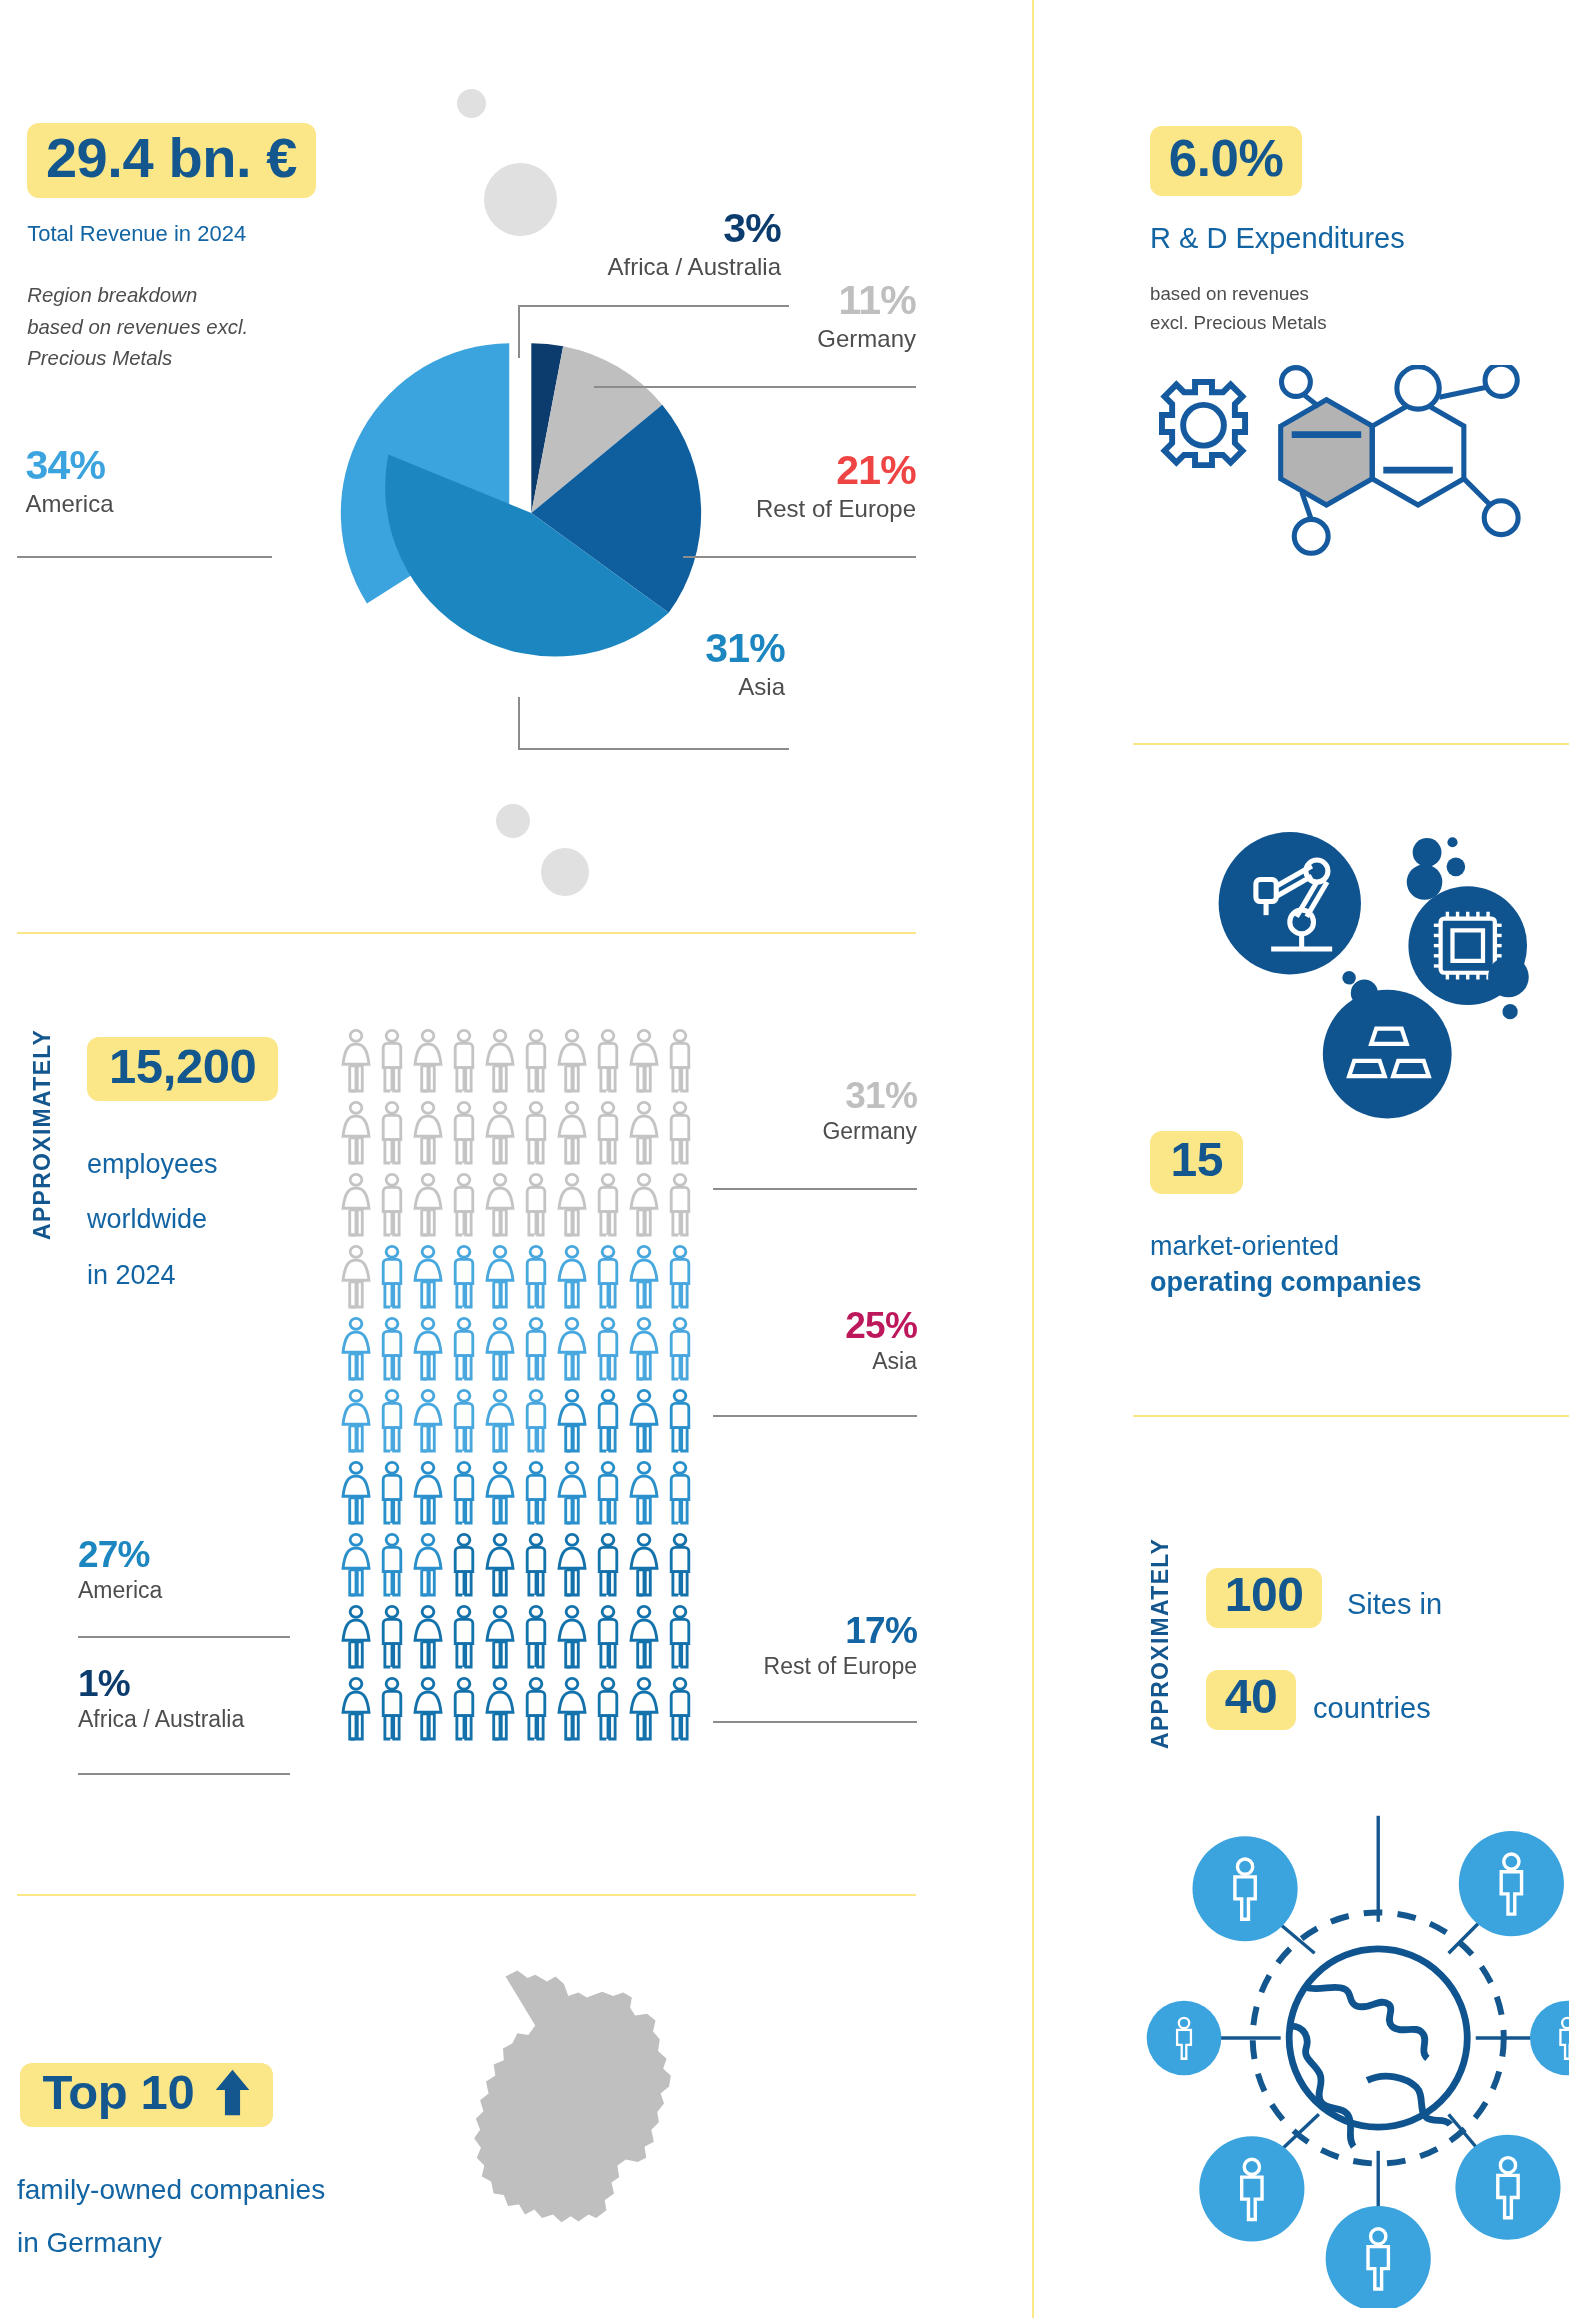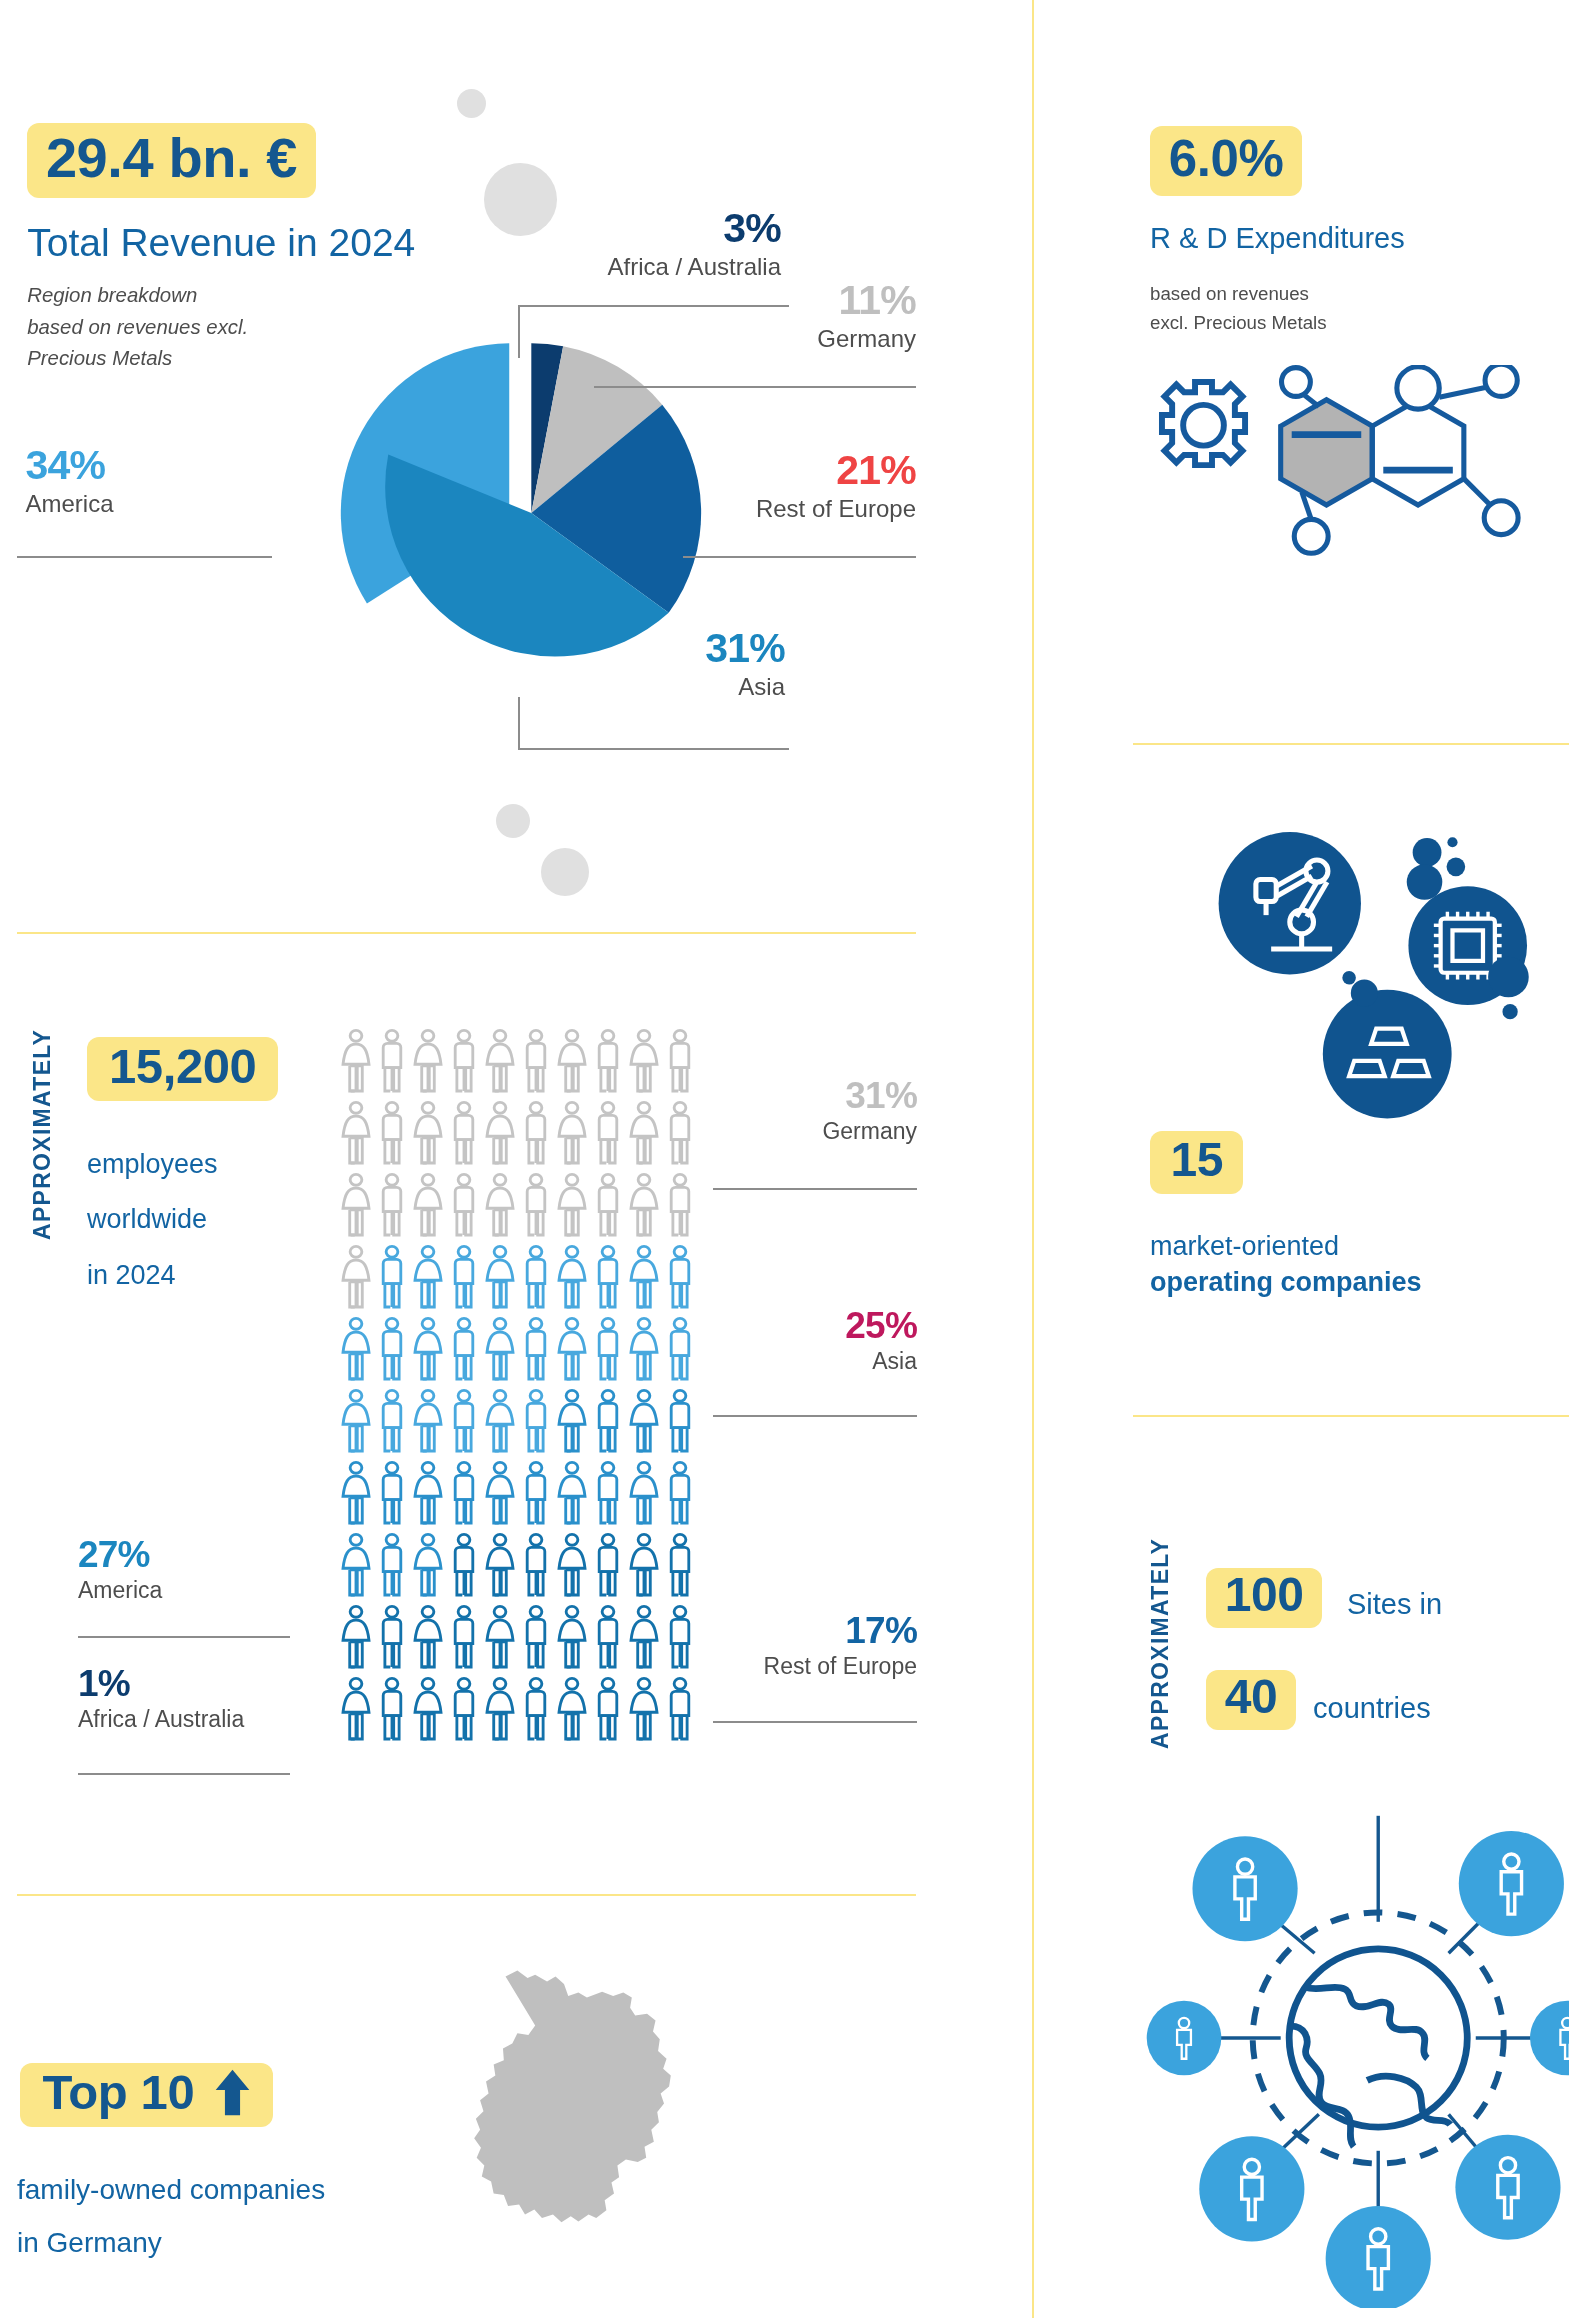--- a/index.html
+++ b/index.html
@@ -58,21 +58,21 @@
 
   <div class="deco-circle" style="left:440px;top:89px;width:29px;height:29px;"></div>
   <div class="deco-circle" style="left:467px;top:163px;width:73px;height:73px;"></div>
   <div class="deco-circle" style="left:479px;top:804px;width:34px;height:34px;"></div>
   <div class="deco-circle" style="left:524px;top:848px;width:48px;height:48px;"></div>
 
   <div class="yellow-pill abs" style="left:10.2px;top:123px;padding:6.8px 18.7px 12px 18.7px;font-size:56px;">
     <span>29.4 bn. €</span>
   </div>
 
-  <div class="abs big-blue" style="left:10.2px;top:221px;font-size:39px;">
+  <div class="abs big-blue" style="left:10.2px;top:221px;font-size:22px;">
     <span>Total Revenue in 2024</span>
   </div>
 
   <div class="abs muted-note" style="left:10.2px;top:280px;font-size:20.4px;font-style:italic;">
     <div>Region breakdown</div>
     <div>based on revenues excl.</div>
     <div>Precious Metals</div>
   </div>
 
   <svg class="abs" style="left:263px;top:288px;" width="450" height="450" viewBox="0 0 530 530">

